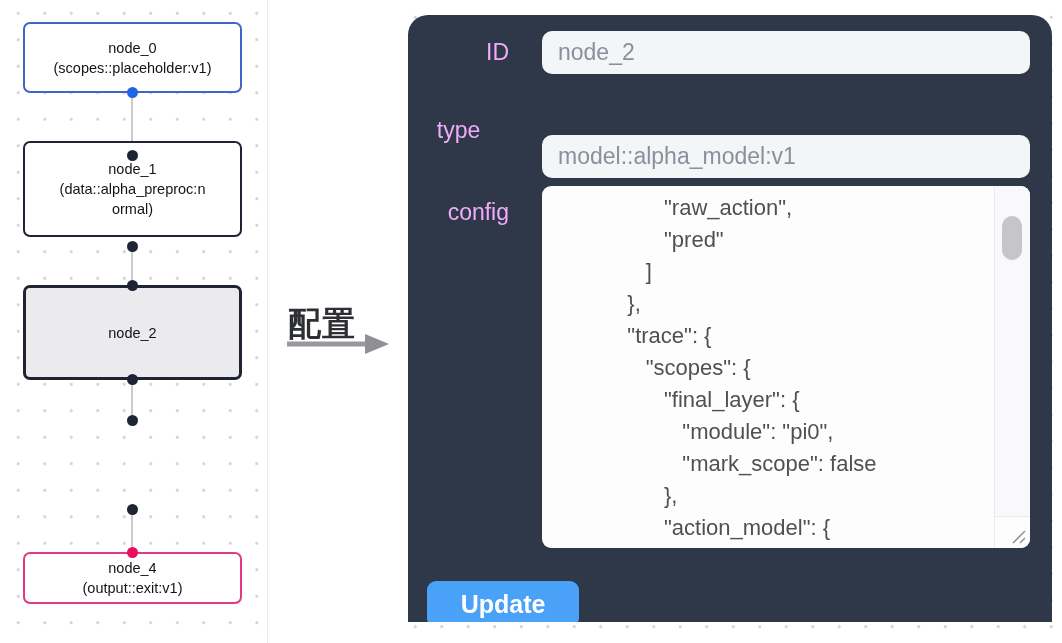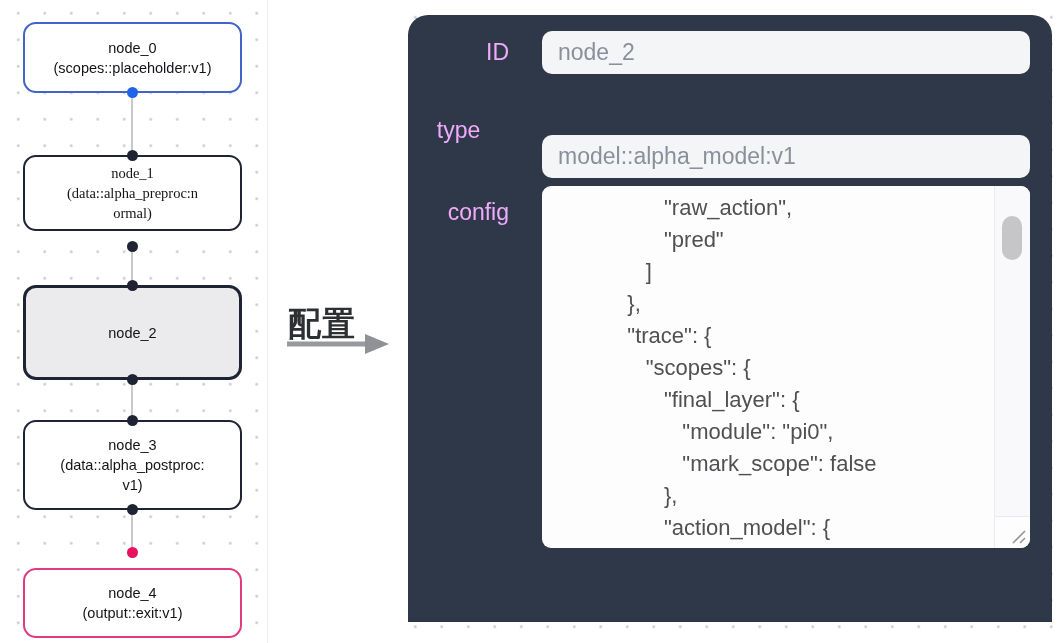--- a/index.html
+++ b/index.html
@@ -17,29 +17,29 @@
   }
   .canvas-right {
     position:absolute; left:396px; top:0; width:666px; height:643px;
     background-image: radial-gradient(circle, var(--canvas-dot) 1.2px, transparent 1.6px);
     background-size: 26.5px 26.5px; background-position: 6px 4px;
   }
   .mid-strip { position:absolute; left:269px; top:0; width:127px; height:643px; background:#fff; }
 
   
   .node {
-    position:absolute; left:23px; width:219px; border-radius:13px; background:#fff;
+    position:absolute; left:23px; width:219px; border-radius:7px; background:#fff;
     display:flex; align-items:center; justify-content:center; text-align:center; z-index:2;
   }
   .node-text { font-size:14.5px; line-height:20px; color:#141418; white-space:pre-line; }
   .n0 { top:22px;  height:71px; border:2px solid var(--node-blue-border); }
-  .n1 { top:155px; height:76px; border:2px solid var(--node-dark);font-family:Liberation Serif, serif; }
+  .n1 { top:141px; height:96px; border:2px solid var(--node-dark); }
   .n2 { top:285px; height:95px; border:3px solid var(--node-dark); background:#ebebed; }
   .n3 { top:420px; height:90px; border:2px solid var(--node-dark); }
-  .n4 { top:568px; height:70px; border:2px solid var(--node-pink-border);align-items:center; }
+  .n4 { top:552px; height:52px; border:2px solid var(--node-pink-border);align-items:center; }
 
   .edge { position:absolute; left:131px; width:2px; background:#c9cacd; z-index:1; }
   .e0 { top:93px;  height:62px; }
   .e1 { top:247px; height:38px; }
   .e2 { top:380px; height:40px; }
   .e3 { top:510px; height:42px; }
 
   .port { position:absolute; left:127px; width:11px; height:11px; border-radius:50%;
           background:var(--node-dark); z-index:3; }
   .port.blue { background:var(--node-blue-port); }
@@ -116,24 +116,20 @@
     <div class="node n0">
       <div class="node-text"><div>node_0</div><div>(scopes::placeholder:v1)</div></div>
     </div>
     <div class="node n1">
       <div class="node-text"><div>node_1</div><div>(data::alpha_preproc:n
 ormal)</div></div>
     </div>
     <div class="node n2">
       <div class="node-text"><div>node_2</div></div>
     </div>
-    <div class="node n3">
-      <div class="node-text"><div>node_3</div><div>(data::alpha_postproc:
-v1)</div></div>
-    </div>
     <div class="node n4">
       <div class="node-text"><div>node_4</div><div>(output::exit:v1)</div></div>
     </div>
 
     <div class="port blue p0o"></div>
     <div class="port p1i"></div>
     <div class="port p1o"></div>
     <div class="port p2i"></div>
     <div class="port p2o"></div>
     <div class="port p3i"></div>
@@ -174,15 +170,16 @@
         <div class="cfg-scroll-thumb"></div>
       </div>
       <div class="cfg-corner">
         <svg class="cfg-resize" viewBox="0 0 18 18">
           <line x1="16" y1="4" x2="4" y2="16" stroke="#97979b" stroke-width="1.6"></line>
           <line x1="16" y1="11" x2="11" y2="16" stroke="#97979b" stroke-width="1.6"></line>
         </svg>
       </div>
     </div>
 
+    <button class="update-btn">Update</button>
   </div>
 
 </div>
 
 </body></html>

